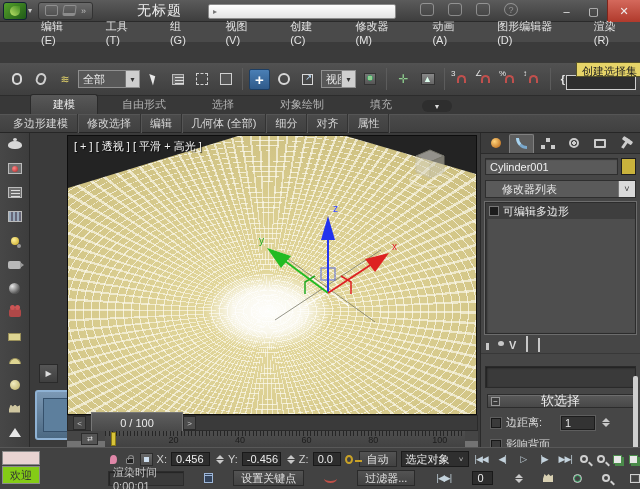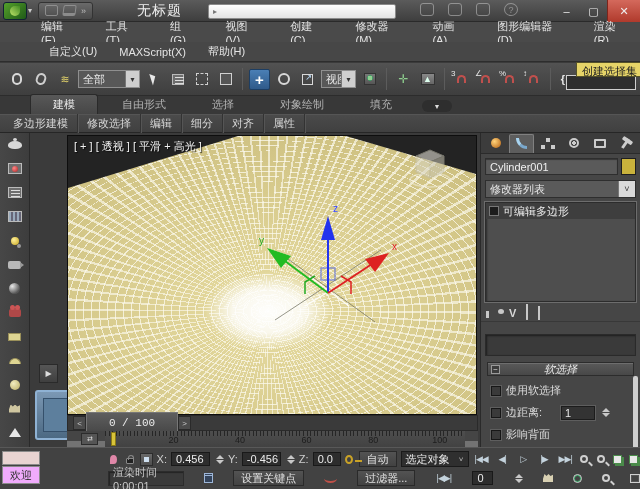--- a/index.html
+++ b/index.html
@@ -108,63 +108,63 @@
   .ic-modify{width:11px;height:11px;border-left:3px solid #a8d4f0;border-bottom:3px solid #7aa8cc;border-radius:0 0 0 12px;}
   .ic-hier{width:4px;height:4px;background:#ccc;box-shadow:-5px 7px 0 #ccc,5px 7px 0 #ccc;margin-bottom:7px;}
   .ic-motion{width:10px;height:10px;border:2px solid #ccc;border-radius:50%;background:radial-gradient(circle,#ccc 2px,transparent 2px);}
   .ic-display{width:12px;height:9px;border:2px solid #ccc;border-radius:1px;}
   .ic-util{width:3px;height:11px;background:#ccc;position:relative;transform:rotate(35deg);}
   .ic-util:after{content:"";position:absolute;top:0;left:-4px;width:11px;height:4px;background:#ccc;border-radius:1px;}
   .namerow{display:flex;align-items:center;padding:4px 4px 3px;gap:3px;}
   .namefield{flex:1;height:17px;background:#5a5a5a;border:1px solid #2e2e2e;box-shadow:inset 0 1px 1px rgba(0,0,0,.4);color:#f0f0f0;display:flex;align-items:center;padding-left:4px;}
   .colorswatch{width:15px;height:17px;background:#c9b23c;border:1px solid #1f1f1f;}
   .modlist{margin:2px 4px;height:18px;background:#5a5a5a;border:1px solid #2e2e2e;display:flex;align-items:center;color:#e6e6e6;}
-  .modlist .mval{flex:1;padding-left:4px;}
+  .modlist .mval{flex:1;padding-left:16px;}
   .modlist .marr{width:17px;height:16px;background:#d9d9d9;color:#333;display:flex;align-items:center;justify-content:center;font-size:9px;border-left:1px solid #777;}
-  .stackbox{margin:4px 4px 0;height:100px;background:#4e4e4e;border:1px solid #2c2c2c;box-shadow:inset 1px 1px 2px rgba(0,0,0,.45), 0 0 0 1px #6d6d6d;}
+  .stackbox{margin:4px 4px 0;height:132px;background:#4e4e4e;border:1px solid #2c2c2c;box-shadow:inset 1px 1px 2px rgba(0,0,0,.45), 0 0 0 1px #6d6d6d;}
   .stackrow{display:flex;align-items:center;gap:4px;height:16px;background:#3e3e3e;color:#ececec;padding-left:3px;}
   .stackrow .sic{width:10px;height:10px;background:#1c1c1c;border:1px solid #777;}
   .stacktools{display:flex;align-items:center;gap:10px;height:18px;padding-left:8px;border-bottom:1px solid #383838;margin-top:2px;}
   .st-pin{width:11px;height:3px;background:#c8c8c8;border-radius:2px;position:relative;}
   .st-pin:after{content:"";position:absolute;left:-3px;top:-2px;width:3px;height:7px;background:#c8c8c8;}
   .st-therm{width:3px;height:11px;background:#c8c8c8;border-radius:2px;position:relative;}
   .st-therm:after{content:"";position:absolute;bottom:-1px;left:-1.5px;width:6px;height:5px;border-radius:50%;background:#c8c8c8;}
   .st-v{color:#d8d8d8;font-size:11px;font-weight:bold;}
   .st-trash{width:9px;height:9px;border:1px solid #c8c8c8;border-top:3px double #c8c8c8;border-radius:0 0 2px 2px;}
   .st-cfg{width:13px;height:10px;border:1px solid #c8c8c8;background:linear-gradient(#4a63c8 0 3px,#666 3px);}
   .insetstrip{margin:12px 4px 0;height:22px;background:#3a3a3a;border:1px solid #2a2a2a;box-shadow:inset 1px 1px 2px rgba(0,0,0,.5);}
   .rollout{margin:6px 6px 0 6px;}
   .rollhead{height:14px;background:linear-gradient(#5a5a5a,#484848);border:1px solid #2c2c2c;box-shadow:inset 0 1px 0 #6e6e6e;display:flex;align-items:center;color:#ececec;position:relative;}
   .rollhead .minus{position:absolute;left:3px;width:9px;height:9px;border:1px solid #9a9a9a;background:#3c3c3c;color:#ddd;font-size:8px;line-height:7px;text-align:center;}
-  .rollhead .rtitle{flex:1;text-align:center;font-size:11px;font-style:italic;}
+  .rollhead .rtitle{flex:1;text-align:center;font-size:13px;}
   .cbrow{display:flex;align-items:center;gap:5px;margin:7px 0 0 4px;color:#dcdcdc;}
   .cb{width:10px;height:10px;background:#3a3a3a;border:1px solid #171717;box-shadow:0 0 0 1px #5e5e5e;}
   .numfield{width:34px;height:14px;background:#333;border:1px solid #1c1c1c;box-shadow:0 0 0 1px #5e5e5e;color:#e8e8e8;display:flex;align-items:center;padding-left:3px;}
   .spin{display:flex;flex-direction:column;gap:1px;margin-left:2px;}
   .spin i{width:0;height:0;border-left:4px solid transparent;border-right:4px solid transparent;}
   .spin .up{border-bottom:4px solid #c8c8c8;}
   .spin .dn{border-top:4px solid #c8c8c8;}
   .vscroll{position:absolute;right:2px;top:243px;width:5px;height:205px;background:#cfcfcf;border-radius:2px;}
 
   
   .timeslider{position:absolute;left:67px;top:415px;width:411px;height:16px;background:#3a3a3a;border:1px solid #2a2a2a;display:flex;align-items:center;}
   .ts-btn{width:13px;height:14px;background:#4c4c4c;border:1px solid #2a2a2a;color:#ccc;font-size:8px;display:flex;align-items:center;justify-content:center;}
-  .ts-grip{width:92px;height:22px;background:linear-gradient(#5e5e5e,#474747);border:1px solid #777;color:#ececec;display:flex;align-items:center;justify-content:center;font-family:Liberation Mono, monospace;}
+  .ts-grip{width:92px;height:22px;margin-left:5px;background:linear-gradient(#5e5e5e,#474747);border:1px solid #777;color:#ececec;display:flex;align-items:center;justify-content:center;}
   .trackbar{position:absolute;left:67px;top:431px;width:411px;height:16px;background:#454545;border-bottom:6px solid #737373;}
   .tb-mini{position:absolute;left:14px;top:2px;width:17px;height:12px;background:#555;border:1px solid #2c2c2c;color:#ddd;font-size:7px;display:flex;align-items:center;justify-content:center;letter-spacing:-1px;}
   .ruler{position:absolute;left:38px;top:0;width:360px;height:16px;background:linear-gradient(#4e4e4e,#424242);
     background-image:repeating-linear-gradient(90deg,#262626 0 1px,transparent 1px 3.6px),linear-gradient(#4e4e4e,#424242);
     background-size:100% 5px,100% 100%;background-repeat:no-repeat;}
   .ruler .num{position:absolute;top:4px;font-size:9px;color:#1d1d1d;transform:translateX(-50%);}
   .tmarker{position:absolute;left:44px;top:1px;width:5px;height:14px;background:#d8c33a;border:1px solid #8a7a16;}
 
   
   .statusbar{position:absolute;left:0;top:447px;width:640px;height:42px;background:#424242;border-top:1px solid #585858;}
   .listener-pink{position:absolute;left:2px;top:3px;width:38px;height:14px;background:#e9d4d2;border:1px solid #8a8a8a;}
-  .welcome{position:absolute;left:2px;top:18px;width:38px;height:18px;background:#f0abfc;border:1px solid #8a8a8a;color:#333;display:flex;align-items:center;justify-content:center;font-size:11px;}
+  .welcome{position:absolute;left:2px;top:18px;width:38px;height:18px;background:#84cc16;border:1px solid #8a8a8a;color:#333;display:flex;align-items:center;justify-content:center;font-size:11px;}
   .srow1{position:absolute;left:108px;top:2px;width:532px;height:18px;display:flex;align-items:center;gap:4px;}
   .srow2{position:absolute;left:108px;top:21px;width:532px;height:18px;display:flex;align-items:center;gap:20px;}
   .mini-ic{width:15px;height:14px;display:flex;align-items:center;justify-content:center;}
   .balloon{width:7px;height:9px;border-radius:50% 50% 50% 0;background:#e087a8;}
   .lockic{width:8px;height:6px;background:#222;border:1px solid #888;border-radius:1px;position:relative;margin-top:4px;}
   .lockic:after{content:"";position:absolute;top:-4px;left:1px;width:4px;height:4px;border:1.5px solid #888;border-bottom:none;border-radius:4px 4px 0 0;}
   .absic{width:13px;height:13px;background:linear-gradient(#6a6a6a,#4e4e4e);border:1px solid #2c2c2c;display:flex;align-items:center;justify-content:center;}
   .absic i{width:5px;height:5px;background:#cfe0f0;display:block;}
   .coordlbl{color:#cfcfcf;}
   .coordfield{width:48px;height:14px;background:#2d2d2d;border:1px solid #191919;color:#ececec;display:flex;align-items:center;padding-left:4px;}
@@ -222,25 +222,20 @@
     <span class="menuitem">编辑(E)</span>
     <span class="menuitem">工具(T)</span>
     <span class="menuitem">组(G)</span>
     <span class="menuitem">视图(V)</span>
     <span class="menuitem">创建(C)</span>
     <span class="menuitem">修改器(M)</span>
     <span class="menuitem">动画(A)</span>
     <span class="menuitem">图形编辑器(D)</span>
     <span class="menuitem">渲染(R)</span>
   </div>
-  <div class="menurow r2">
-    <span class="menuitem">自定义(U)</span>
-    <span class="menuitem">MAXScript(X)</span>
-    <span class="menuitem">帮助(H)</span>
-  </div>
 
   <div class="toolbar">
     <span class="tbtn">
         <span class="chain"></span>
       </span>
     <span class="tbtn">
         <span class="chain broken"></span>
       </span>
     <span class="tbtn">
         <span class="wave">≋</span>
@@ -311,20 +306,21 @@
     <span class="rtab">自由形式</span>
     <span class="rtab">选择</span>
     <span class="rtab">对象绘制</span>
     <span class="rtab">填充</span>
     <span class="rtab-dd">▼</span>
   </div>
   <div class="ribbon-panels">
     <span class="rpanel">多边形建模</span>
     <span class="rpanel">修改选择</span>
     <span class="rpanel">编辑</span>
+    <span class="rpanel">几何体 (全部)</span>
     <span class="rpanel">细分</span>
     <span class="rpanel">对齐</span>
     <span class="rpanel">属性</span>
   </div>
 
   <div class="leftrail">
     <span class="lr-ic">
         <span class="teapot"></span>
       </span>
     <span class="lr-ic">
@@ -450,24 +446,20 @@
       <span><span class="st-therm"></span></span>
       <span class="st-v">V</span>
       <span><span class="st-trash"></span></span>
       <span><span class="st-cfg"></span></span>
     </div>
     <div class="insetstrip"></div>
     <div class="rollout">
       <div class="rollhead">
         <span class="minus">−</span>
         <span class="rtitle">软选择</span>
-      </div>
-      <div class="cbrow">
-        <span class="cb"></span>
-        <span>使用软选择</span>
       </div>
       <div class="cbrow">
         <span class="cb"></span>
         <span>边距离:</span>
         <span class="numfield" style="margin-left:14px">1</span>
         <span class="spin">
             <i class="up"></i>
             <i class="dn"></i>
           </span>
       </div>

